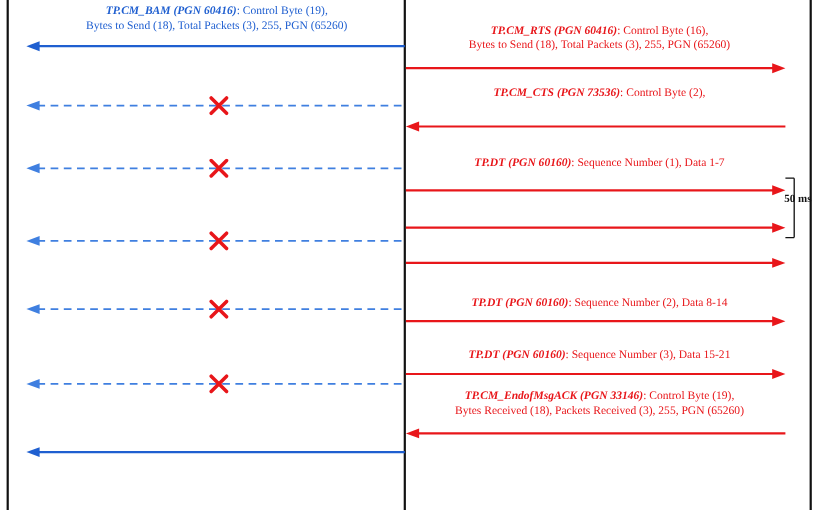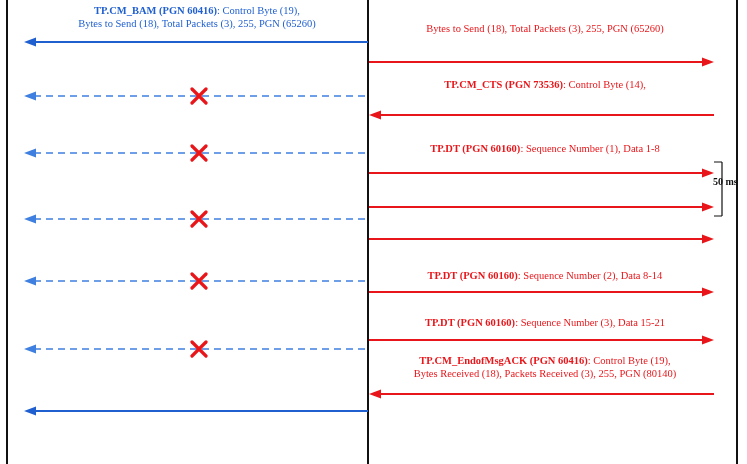--- a/index.html
+++ b/index.html
@@ -23,21 +23,21 @@
   .label {
     position: absolute;
     font-family: "Liberation Serif", serif;
     font-size: 10.5px;
     line-height: 13px;
     text-align: center;
     white-space: nowrap;
   }
   .label.blue { color: #1f5fd0; }
   .label.red  { color: #e8161a; }
-  .label b { font-weight: bold; }
+  .label b { font-weight: bold; font-style: italic; }
   .arrow-wrap {
     position: absolute;
     height: 12px;
   }
   .arrow-wrap svg { display: block; overflow: visible; }
   .x-mark {
     position: absolute;
     width: 18px;
     height: 18px;
   }
@@ -146,35 +146,36 @@
     <div><span>Bytes to Send (18), Total Packets (3), 255, PGN (65260)</span></div>
   </div>
 
   <div class="arrow-wrap" style="left:369px; top:56px; width:345px;">
     <svg width="345" height="12" viewBox="0 0 345 12">
       <line x1="0" y1="6" x2="335" y2="6" stroke="#e8161a" stroke-width="2"></line>
       <polygon points="345,6 333,1.5 333,10.5" fill="#e8161a"></polygon>
     </svg>
   </div>
   <div class="label red" style="left:375px; top:22px; width:340px;">
+    <div><b>TP.CM_RTS (PGN 60416)</b><span>: Control Byte (16),</span></div>
     <div><span>Bytes to Send (18), Total Packets (3), 255, PGN (65260)</span></div>
   </div>
 
   <div class="arrow-wrap" style="left:369px; top:109px; width:345px;">
     <svg width="345" height="12" viewBox="0 0 345 12">
       <line x1="10" y1="6" x2="345" y2="6" stroke="#e8161a" stroke-width="2"></line>
       <polygon points="0,6 12,1.5 12,10.5" fill="#e8161a"></polygon>
     </svg>
   </div>
   <div class="label red" style="left:375px; top:78px; width:340px;">
-    <div><b>TP.CM_CTS (PGN 73536)</b><span>: Control Byte (14),</span></div>
+    <div><b>TP.CM_CTS (PGN 73536)</b><span>: Control Byte (2),</span></div>
   </div>
 
   <div class="label red" style="left:375px; top:142px; width:340px;">
-    <div><b>TP.DT (PGN 60160)</b><span>: Sequence Number (1), Data 1-8</span></div>
+    <div><b>TP.DT (PGN 60160)</b><span>: Sequence Number (1), Data 1-7</span></div>
   </div>
   <div class="arrow-wrap" style="left:369px; top:167px; width:345px;">
     <svg width="345" height="12" viewBox="0 0 345 12">
       <line x1="0" y1="6" x2="335" y2="6" stroke="#e8161a" stroke-width="2"></line>
       <polygon points="345,6 333,1.5 333,10.5" fill="#e8161a"></polygon>
     </svg>
   </div>
   <div class="arrow-wrap" style="left:369px; top:201px; width:345px;">
     <svg width="345" height="12" viewBox="0 0 345 12">
       <line x1="0" y1="6" x2="335" y2="6" stroke="#e8161a" stroke-width="2"></line>
@@ -209,22 +210,22 @@
     <div><b>TP.DT (PGN 60160)</b><span>: Sequence Number (3), Data 15-21</span></div>
   </div>
   <div class="arrow-wrap" style="left:369px; top:334px; width:345px;">
     <svg width="345" height="12" viewBox="0 0 345 12">
       <line x1="0" y1="6" x2="335" y2="6" stroke="#e8161a" stroke-width="2"></line>
       <polygon points="345,6 333,1.5 333,10.5" fill="#e8161a"></polygon>
     </svg>
   </div>
 
   <div class="label red" style="left:375px; top:354px; width:340px;">
-    <div><b>TP.CM_EndofMsgACK (PGN 60416)</b><span>: Control Byte (19),</span></div>
-    <div><span>Bytes Received (18), Packets Received (3), 255, PGN (80140)</span></div>
+    <div><b>TP.CM_EndofMsgACK (PGN 33146)</b><span>: Control Byte (19),</span></div>
+    <div><span>Bytes Received (18), Packets Received (3), 255, PGN (65260)</span></div>
   </div>
   <div class="arrow-wrap" style="left:369px; top:388px; width:345px;">
     <svg width="345" height="12" viewBox="0 0 345 12">
       <line x1="10" y1="6" x2="345" y2="6" stroke="#e8161a" stroke-width="2"></line>
       <polygon points="0,6 12,1.5 12,10.5" fill="#e8161a"></polygon>
     </svg>
   </div>
 
 </div>
 

